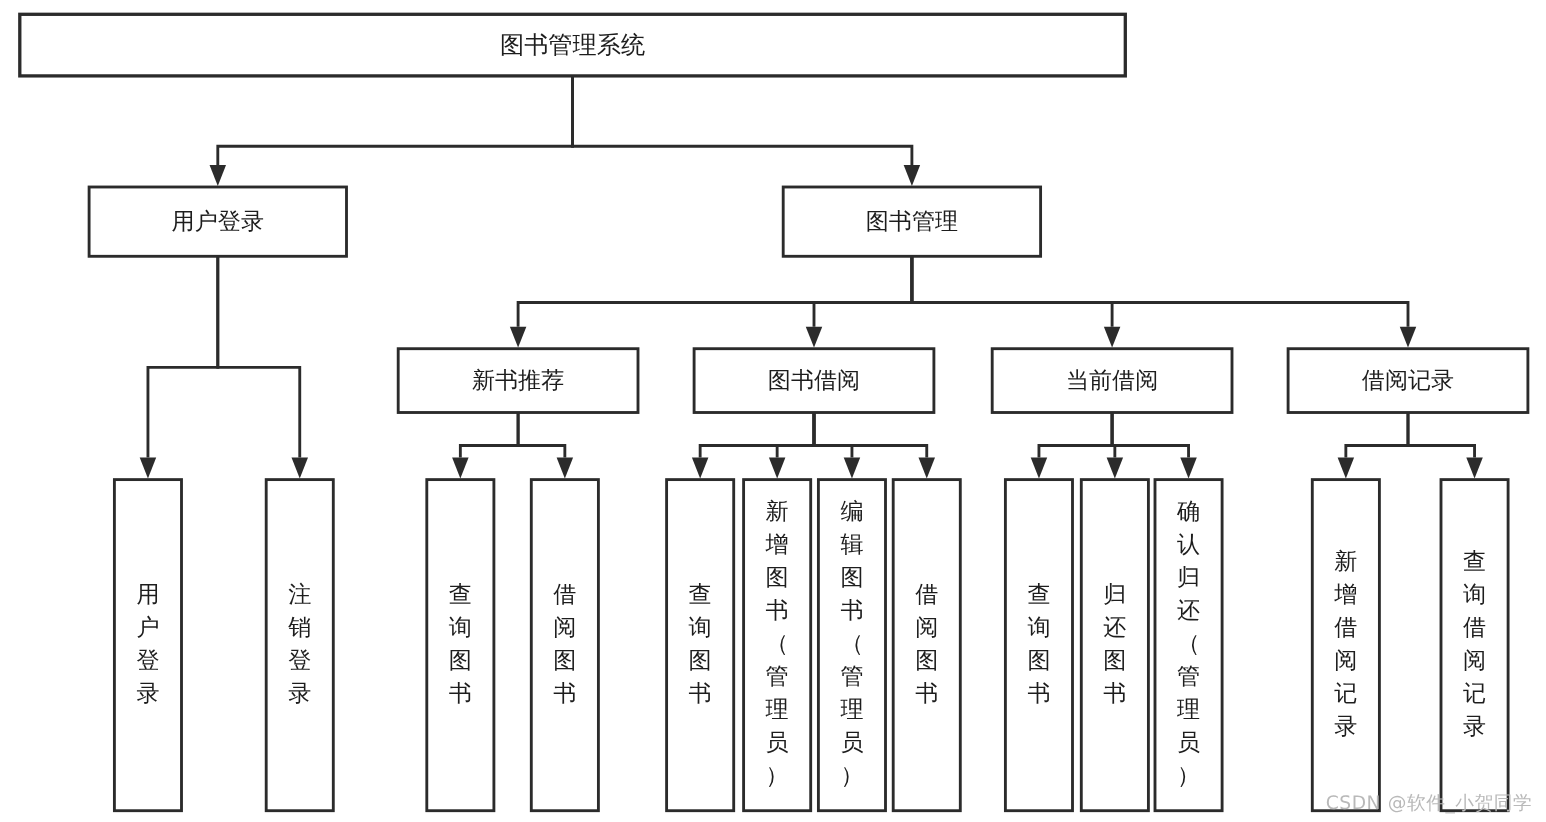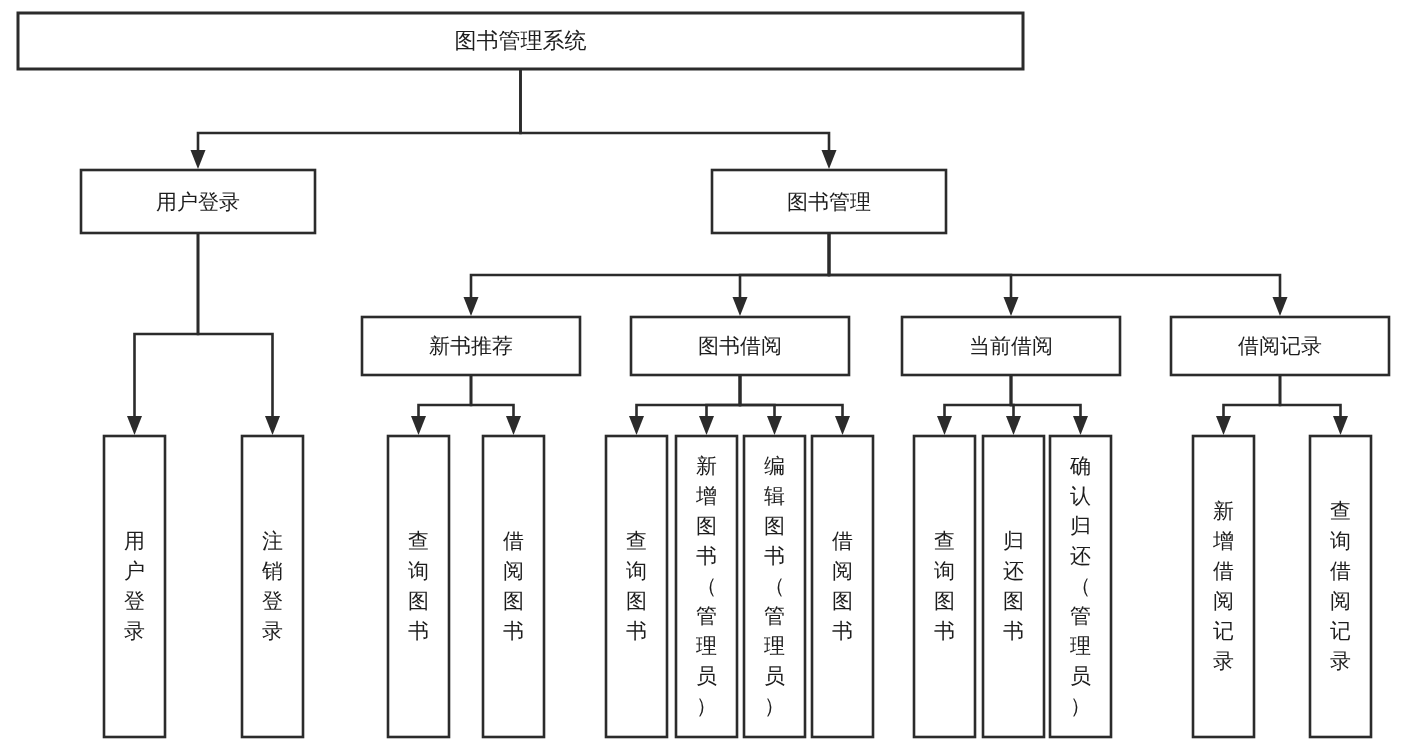--- a/index.html
+++ b/index.html
@@ -317,13 +317,14 @@
             <text class="leaf-label-char" x="1340.5" y="511.5">查</text>
             <text class="leaf-label-char" x="1340.5" y="541.5">询</text>
             <text class="leaf-label-char" x="1340.5" y="571.5">借</text>
             <text class="leaf-label-char" x="1340.5" y="601.5">阅</text>
             <text class="leaf-label-char" x="1340.5" y="631.5">记</text>
             <text class="leaf-label-char" x="1340.5" y="661.5">录</text>
           </g>
         </g>
       </g>
   </svg>
+  <div class="watermark">CSDN @软件_小贺同学</div>
 </div>
 
 </body></html>

